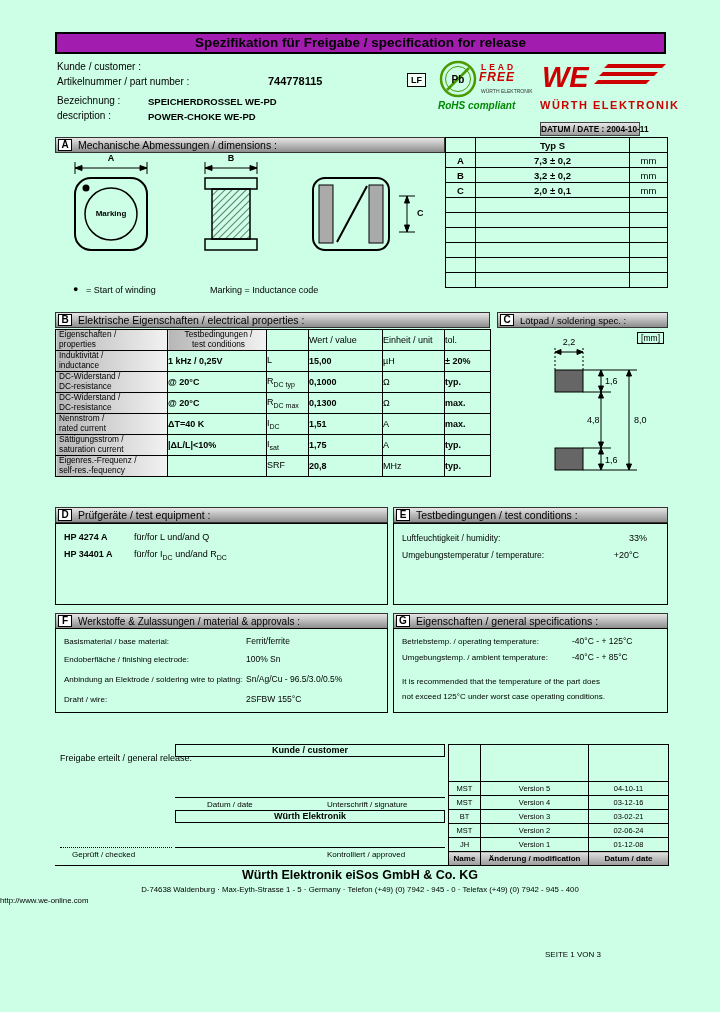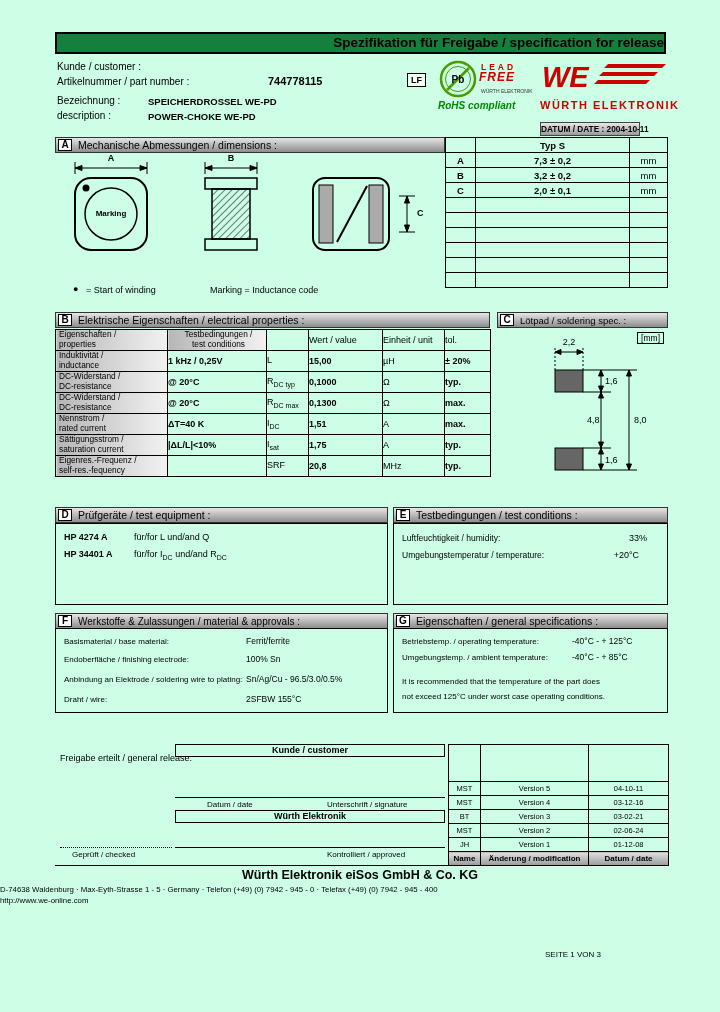--- a/index.html
+++ b/index.html
@@ -1,20 +1,20 @@
 <!DOCTYPE html>
 <html><head>
 <meta charset="utf-8">
 <style>
   *{margin:0;padding:0;box-sizing:border-box}
   html,body{width:720px;height:1012px}
   body{position:relative;background:#ccffe6;font-family:"Liberation Sans",sans-serif;color:#000;overflow:hidden}
   .abs{position:absolute;white-space:nowrap}
   .b{font-weight:bold}.t8{font-size:8px}.t85{font-size:8.5px}.t9{font-size:9px}.t95{font-size:9.5px}.t10{font-size:10px}.t11{font-size:11px}
-  .title-box{background:#15803d;border:2px solid #000;font-weight:bold;font-size:13.5px;text-align:right;line-height:18px}
+  .title-box{background:#a21caf;border:2px solid #000;font-weight:bold;font-size:13.5px;text-align:center;line-height:18px}
   .lf-badge{border:1.5px solid #000;font-weight:bold;font-size:9px;padding:1px 3px;background:#f4fff9}
   .datebar{background:linear-gradient(180deg,#e8e8e8,#9a9a9a);border:1px solid #444;font-size:8.3px;font-weight:bold;text-align:center;line-height:12px}
   .secbar{height:16px;background:linear-gradient(180deg,#e6e6e6,#8d8d8d);border:1px solid #333;display:flex;align-items:center;gap:6px;padding-left:2px}
   .secletter{width:14px;height:12px;background:#fff;border:1px solid #000;font-weight:bold;font-size:10px;line-height:10px;text-align:center;flex:0 0 auto}
   .sectitle{font-weight:normal;font-size:10.5px;white-space:nowrap}
   table{border-collapse:collapse;table-layout:fixed}
   .dimtable td{border:1px solid #000;height:15px;text-align:center;font-size:9.5px;padding:0}
   .etable td{border:1px solid #000;text-align:left;font-size:9px;padding:0;height:21px;vertical-align:middle}
   .etable td.ghead{background:linear-gradient(90deg,#b6b6b6,#f2f2f2)}
   .etable td.prop{text-align:left;padding-left:3px;font-size:8.3px;line-height:1.2}
@@ -440,17 +440,17 @@
     <tr class="vfoot">
       <td>Name</td>
       <td>Änderung / modification</td>
       <td>Datum / date</td>
     </tr>
   </tbody>
     </table>
 
   <div class="abs" style="left:55px;top:865px;width:613px;height:1px;border-top:1.5px solid #000"></div>
   <div class="abs b" style="left:0;top:868px;width:720px;text-align:center;font-size:12.5px">Würth Elektronik eiSos GmbH &amp; Co. KG</div>
-  <div class="abs" style="left:0;top:885px;width:720px;text-align:left;font-size:7.8px">D-74638 Waldenburg · Max-Eyth-Strasse 1 - 5 · Germany · Telefon (+49) (0) 7942 - 945 - 0 · Telefax (+49) (0) 7942 - 945 - 400</div>
+  <div class="abs" style="left:0;top:885px;width:720px;text-align:center;font-size:7.8px">D-74638 Waldenburg · Max-Eyth-Strasse 1 - 5 · Germany · Telefon (+49) (0) 7942 - 945 - 0 · Telefax (+49) (0) 7942 - 945 - 400</div>
   <div class="abs" style="left:0;top:896px;width:720px;text-align:left;font-size:7.8px">http://www.we-online.com</div>
   <div class="abs" style="left:480px;top:950px;width:186px;text-align:center;font-size:8px">SEITE 1 VON 3</div>
 
 </div>
 
 </body></html>

